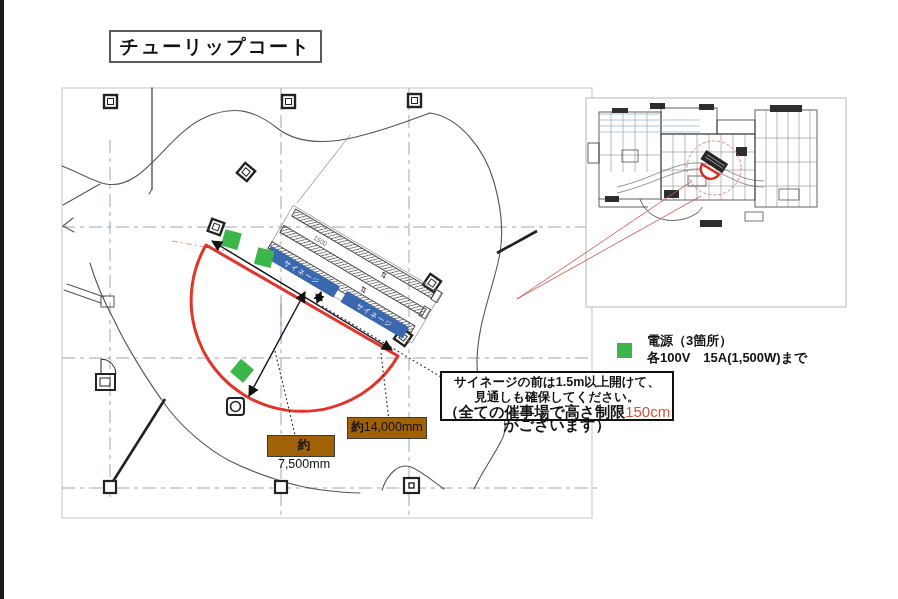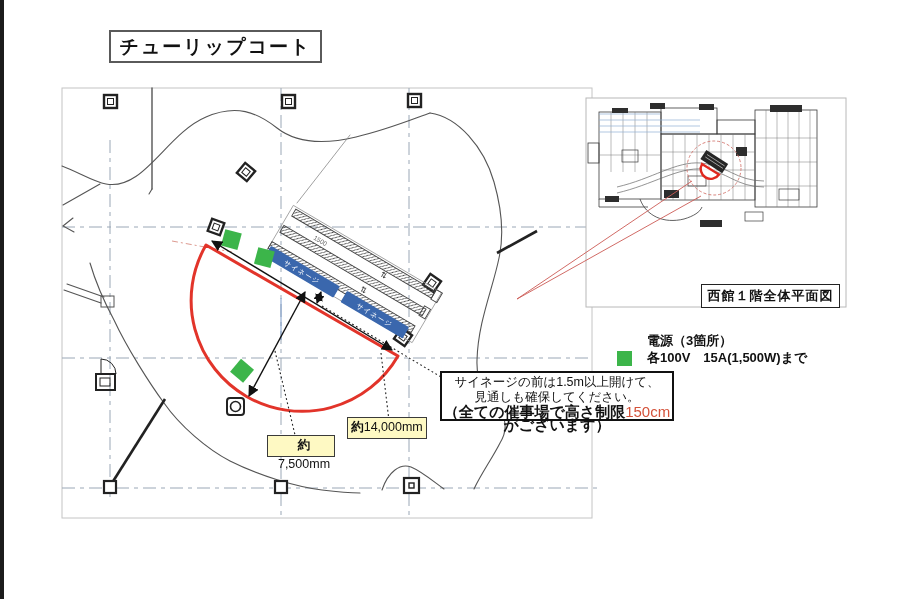--- a/index.html
+++ b/index.html
@@ -5,29 +5,29 @@
   html,body{margin:0;padding:0;background:#ffffff;}
   #page{position:relative;width:898px;height:599px;background:#ffffff;overflow:hidden;
         font-family:"Liberation Sans","DejaVu Sans",sans-serif;color:#111;}
   #edge-strip{position:absolute;left:0;top:0;width:4px;height:599px;background:#1c1c1c;}
   #drawing{position:absolute;left:0;top:0;}
   .abs{position:absolute;box-sizing:border-box;}
   #title-box{left:69px;top:30px;width:213px;height:33px;border:2px solid #5a5a5a;background:#fff;
              font-size:19px;font-weight:bold;letter-spacing:2px;text-align:center;line-height:29px;margin-left:40px;}
   #note-box{left:440px;top:371px;width:234px;height:50px;border:2px solid #111;background:#fff;
             text-align:center;padding-top:2px;line-height:15px;}
-  .note-main{font-size:12.5px;font-weight:normal;}
+  .note-main{font-size:12.5px;font-weight:bold;}
   .note-sub{font-size:15px;font-weight:bold;line-height:13px;}
   .note-highlight{color:#d4523a;font-weight:normal;}
-  .dim-label{border:1.5px solid #3a3a3a;background:#fef9c3;height:22px;font-size:12.5px;
+  .dim-label{border:1.5px solid #3a3a3a;background:#a16207;height:22px;font-size:12.5px;
              text-align:center;line-height:19px;}
   .dim-prefix{font-weight:bold;}
   #dim-width{left:347px;top:417px;width:80px;}
   #dim-depth{left:267px;top:435px;width:68px;padding-left:6px;}
-  #legend{left:617px;top:332px;display:flex;align-items:flex-end;}
+  #legend{left:617px;top:332px;display:flex;align-items:center;}
   #legend-swatch{width:15px;height:15px;background:#3cb54a;margin-top:2px;}
   #legend-text{margin-left:15px;font-size:13px;font-weight:bold;line-height:17px;}
   #inset-caption{left:701px;top:284px;width:139px;height:24px;border:1.5px solid #222;background:#fff;
                  font-size:13px;font-weight:600;text-align:center;line-height:21px;letter-spacing:1px;}
 </style>
 </head>
 <body>
 
 <div id="page">
   <div id="edge-strip"></div>
@@ -241,14 +241,13 @@
   </div>
 
   <div id="legend" class="abs">
     <div id="legend-swatch"></div>
     <div id="legend-text">
       <div>電源（3箇所）</div>
       <div>各100V　15A(1,500W)まで</div>
     </div>
   </div>
 
-  <div id="inset-caption" class="abs">西館１階全体平面図</div>
 </div>
 
 </body></html>

